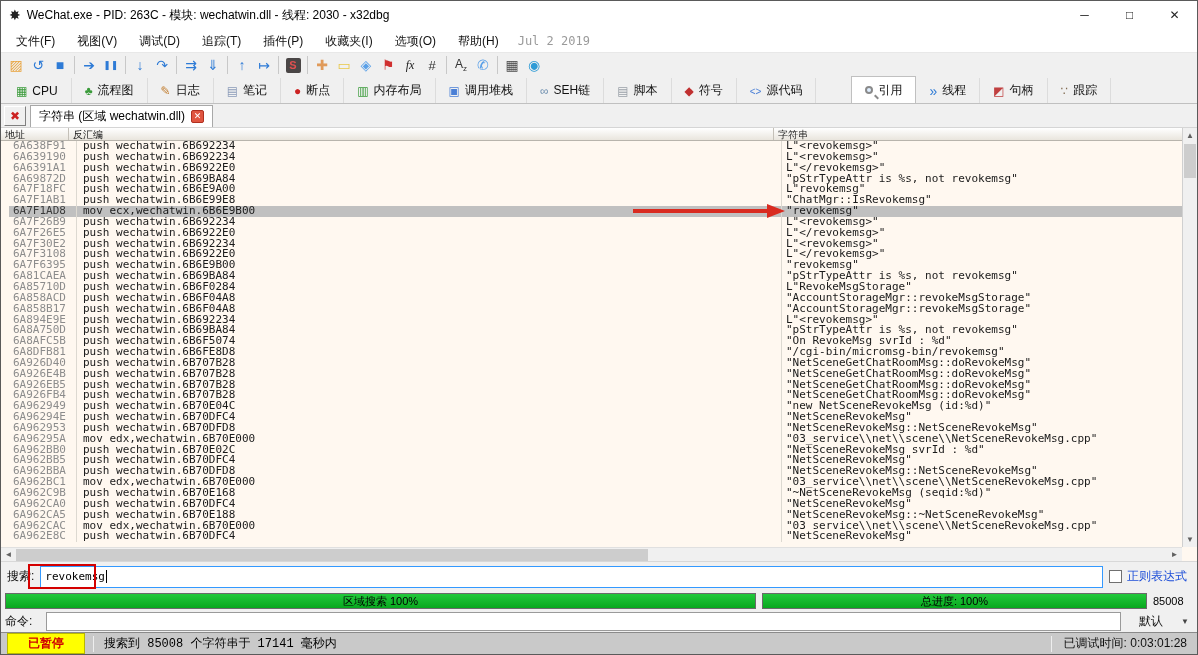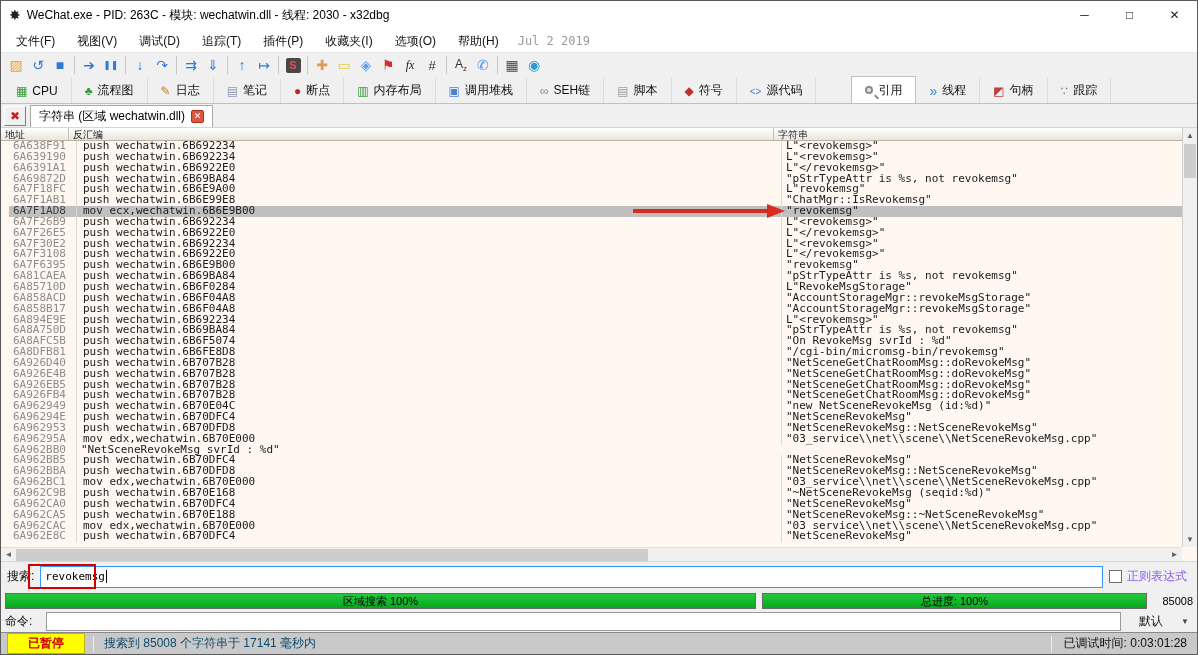--- a/index.html
+++ b/index.html
@@ -64,41 +64,41 @@
   .hs-thumb { width:632px; height:12px; background:#cdcdcd; }
   .hs-btn.right { position:absolute; right:0; }
 
   
   .searchrow { height:30px; background:#f0f0f0; display:flex; align-items:center; padding:0 6px; gap:6px; flex:0 0 auto; border-top:1px solid #d8d8d8; }
   .srch-label { font-size:12px; color:#111; flex:0 0 auto; }
   .srch-input { flex:1 1 auto; height:22px; background:#ffffff; border:1px solid #3399ff; display:flex; align-items:center; padding:0 4px; font-family:"DejaVu Sans Mono",monospace; font-size:11px; color:#000; }
   .caret { display:inline-block; width:1px; height:13px; background:#000; margin-left:1px; }
   .regex-wrap { flex:0 0 auto; display:flex; align-items:center; gap:5px; padding-right:4px; }
   .checkbox { width:13px; height:13px; border:1px solid #707070; background:#fff; }
-  .regex-label { font-size:12px; color:#8b5cf6; }
+  .regex-label { font-size:12px; color:#1d4ed8; }
 
   
   .progressrow { height:20px; display:flex; align-items:center; background:#f0f0f0; padding:0 4px; gap:6px; flex:0 0 auto; }
   .pbar { height:16px; border:1px solid #6a6a6a; background:linear-gradient(#22c93c,#08a81e); color:#000; font-size:11px; display:flex; align-items:center; justify-content:center; }
   .pbar.region { width:751px; flex:0 0 auto; }
   .pbar.total { flex:1 1 auto;align-items:center; }
-  .pcount { flex:0 0 auto; width:40px; text-align:right; font-size:11px; color:#000; }
+  .pcount { flex:0 0 auto; width:40px; font-size:11px; color:#000; }
 
   
   .commandrow { height:21px; display:flex; align-items:center; background:#f0f0f0; padding:0 4px; gap:14px; flex:0 0 auto; }
   .cmd-label { font-size:12px; color:#111; flex:0 0 auto; }
   .cmd-input { flex:1 1 auto; height:19px; background:#fff; border:1px solid #9a9a9a; }
   .cmd-combo { flex:0 0 auto; width:58px; height:19px; display:flex; align-items:center; justify-content:space-between; padding:0 4px; font-size:12px; color:#111; }
   .combo-arrow { font-size:8px; color:#444; }
 
   
   .statusbar { height:22px; background:#c9c9c9; border-top:1px solid #8a8a8a; display:flex; align-items:center; flex:0 0 auto; padding:0 2px; }
   .paused-badge { background:#ffff00; color:#d00000; font-weight:bold; font-size:12px; padding:1px 20px; margin:0 4px; border:1px solid #b8b800; }
   .status-sep { width:1px; height:16px; background:#9a9a9a; border-right:1px solid #eee; margin:0 4px; }
-  .status-msg { font-size:12px; color:#0c4a6e; padding-left:6px; flex:1; }
+  .status-msg { font-size:12px; color:#000000; padding-left:6px; flex:1;font-family:Liberation Mono, monospace; }
   .status-time { font-size:12px; color:#111; padding:0 8px; }
 
   
   .red-arrow { position:absolute; left:628px; top:202px; width:158px; height:16px; pointer-events:none; z-index:5; }
   .red-box { position:absolute; left:27px; top:563px; width:68px; height:25px; border:2px solid #d40000; pointer-events:none; z-index:5; }
 </style>
 </head>
 <body>
 
 <div id="window">
@@ -415,20 +415,21 @@
           <span class="c-dis">push wechatwin.6B70DFD8</span>
           <span class="c-str">"NetScene<span class="match">RevokeMsg</span>::NetScene<span class="match">RevokeMsg</span>"</span>
         </div>
         <div class="trow">
           <span class="c-addr">6A96295A</span>
           <span class="c-dis">mov edx,wechatwin.6B70E000</span>
           <span class="c-str">"03_service\\net\\scene\\NetScene<span class="match">RevokeMsg</span>.cpp"</span>
         </div>
         <div class="trow">
           <span class="c-addr">6A962BB0</span>
+          <span class="c-dis">push wechatwin.6B70E02C</span>
           <span class="c-str">"NetScene<span class="match">RevokeMsg</span> svrId : %d"</span>
         </div>
         <div class="trow">
           <span class="c-addr">6A962BB5</span>
           <span class="c-dis">push wechatwin.6B70DFC4</span>
           <span class="c-str">"NetScene<span class="match">RevokeMsg</span>"</span>
         </div>
         <div class="trow">
           <span class="c-addr">6A962BBA</span>
           <span class="c-dis">push wechatwin.6B70DFD8</span>

